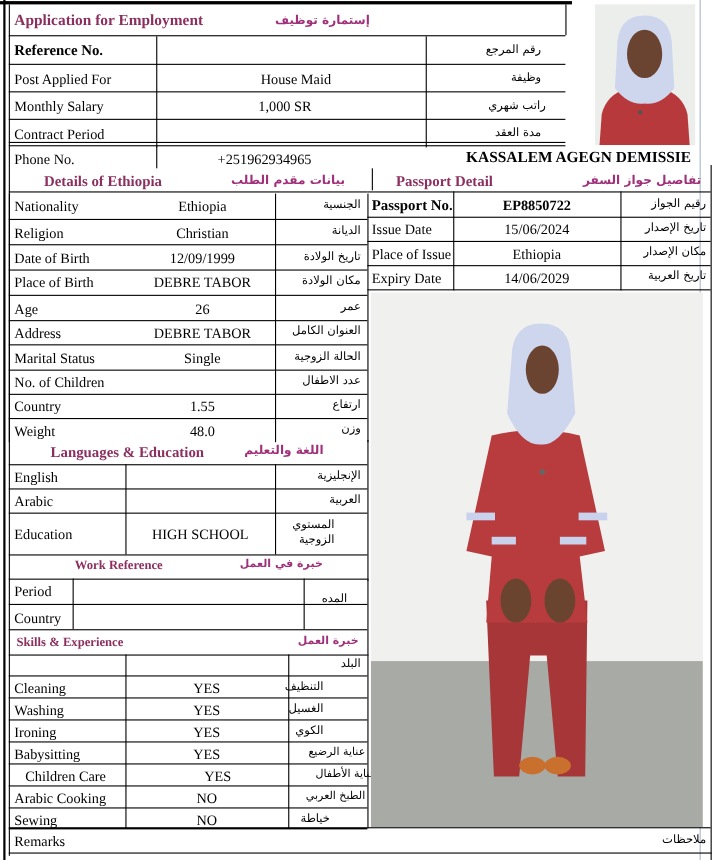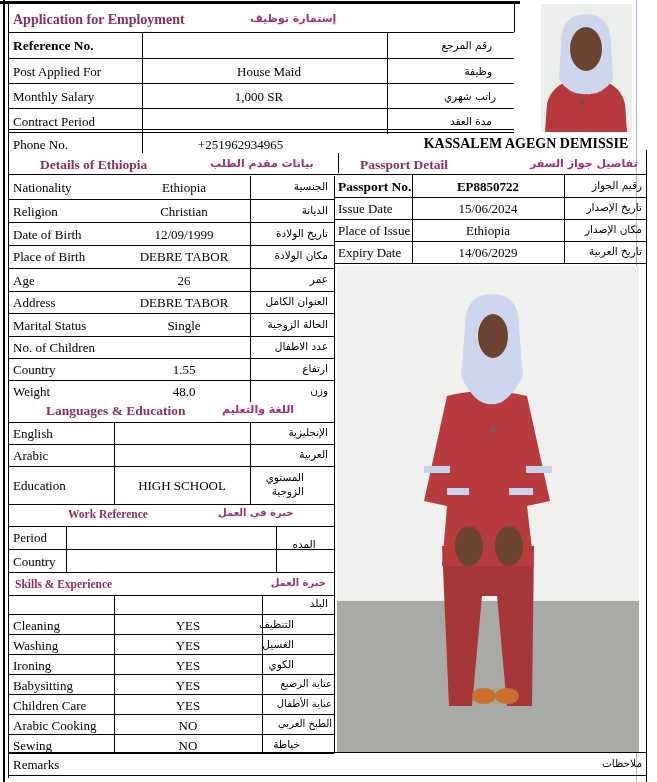--- a/index.html
+++ b/index.html
@@ -230,21 +230,21 @@
     <div class="txt c" style="left:106px;width:148px;top:4px;">YES</div>
     <div class="txt ar" style="left:256px;width:30px;top:4px;text-align:right;">الكوي</div>
   </div>
   <div class="hline" style="left:0;top:79px;width:326px;"></div>
   <div class="abs" style="left:0;top:80px;width:326px;height:19px;">
     <div class="txt" style="left:5px;top:4px;">Babysitting</div>
     <div class="txt c" style="left:106px;width:148px;top:4px;">YES</div>
     <div class="txt ar" style="left:256px;width:68px;top:4px;text-align:right;font-size:10px;">عناية الرضيع</div>
   </div>
   <div class="hline" style="left:0;top:99px;width:326px;"></div>
-  <div class="abs" style="left:0;top:100px;width:326px;height:19px;">
+  <div class="abs" style="left:10px;top:100px;width:326px;height:19px;">
     <div class="txt" style="left:5px;top:4px;">Children Care</div>
     <div class="txt c" style="left:106px;width:148px;top:4px;">YES</div>
     <div class="txt ar" style="left:256px;width:68px;top:4px;text-align:right;font-size:10px;">عناية الأطفال</div>
   </div>
   <div class="hline" style="left:0;top:119px;width:326px;"></div>
   <div class="abs" style="left:0;top:120px;width:326px;height:19px;">
     <div class="txt" style="left:5px;top:4px;">Arabic Cooking</div>
     <div class="txt c" style="left:106px;width:148px;top:4px;">NO</div>
     <div class="txt ar" style="left:256px;width:68px;top:4px;text-align:right;font-size:10px;padding-left:48px;">الطبخ العربي</div>
   </div>

